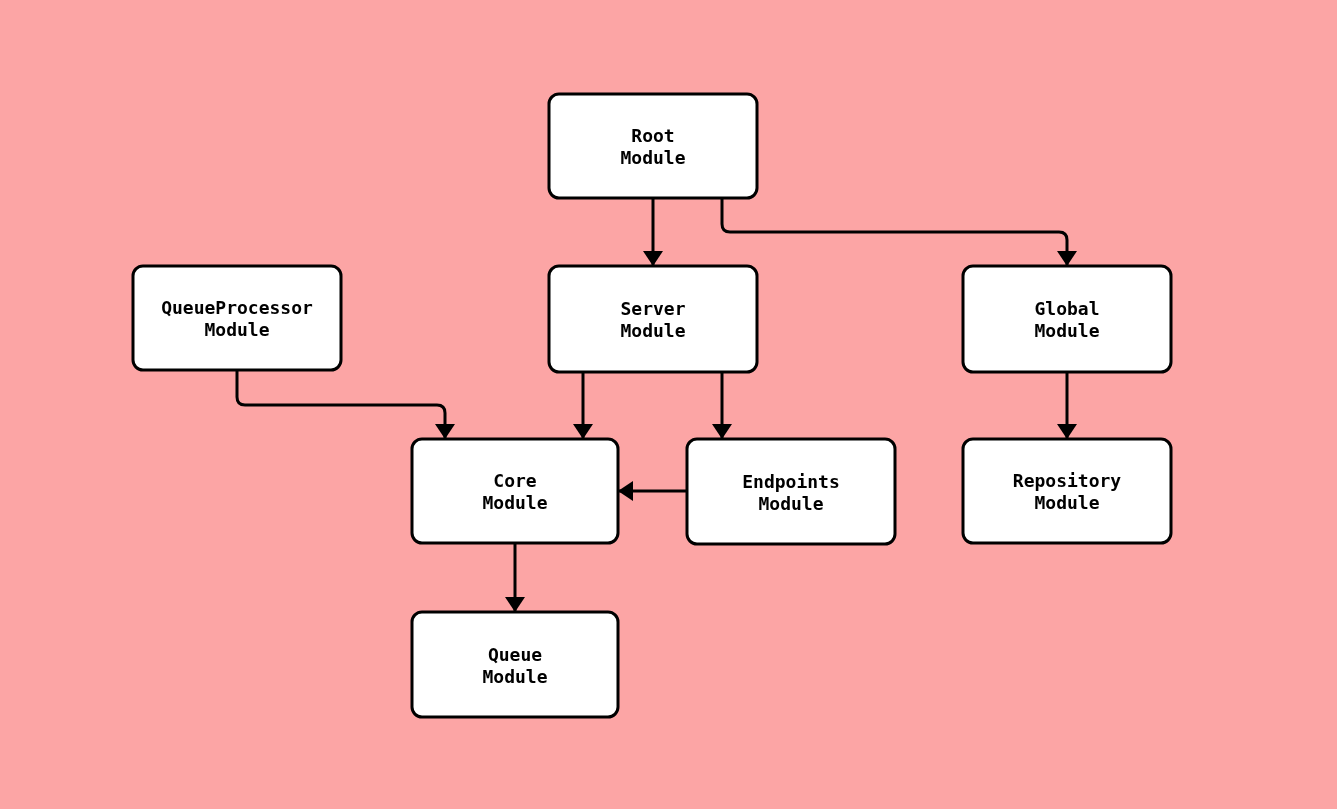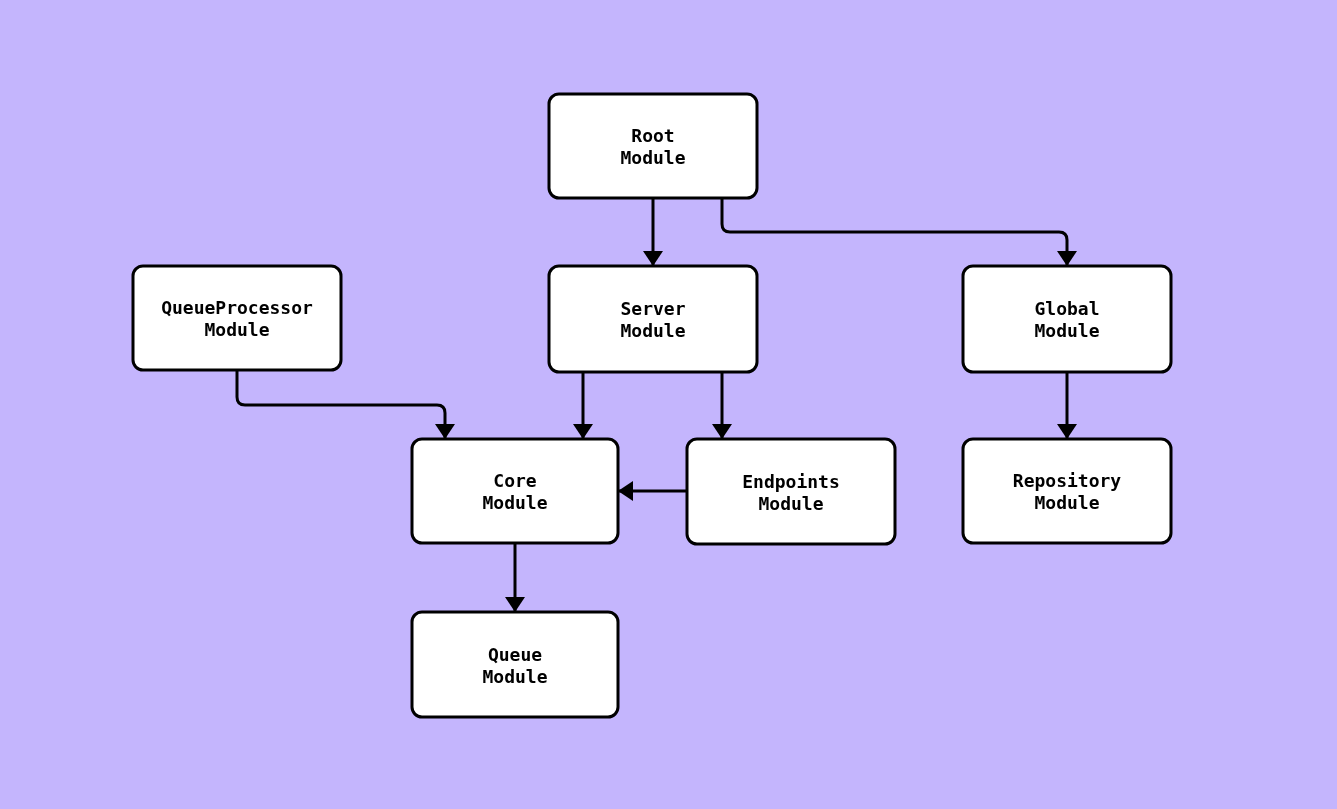--- a/index.html
+++ b/index.html
@@ -4,21 +4,21 @@
 <style>
   html, body {
     margin: 0;
     padding: 0;
     background: #ffffff;
   }
   .page {
     position: relative;
     width: 1337px;
     height: 809px;
-    background: #c4b5fd;
+    background: #fca5a5;
     overflow: hidden;
   }
   svg.diagram {
     display: block;
     width: 1337px;
     height: 809px;
   }
   .node-box {
     fill: #ffffff;
     stroke: #000000;

